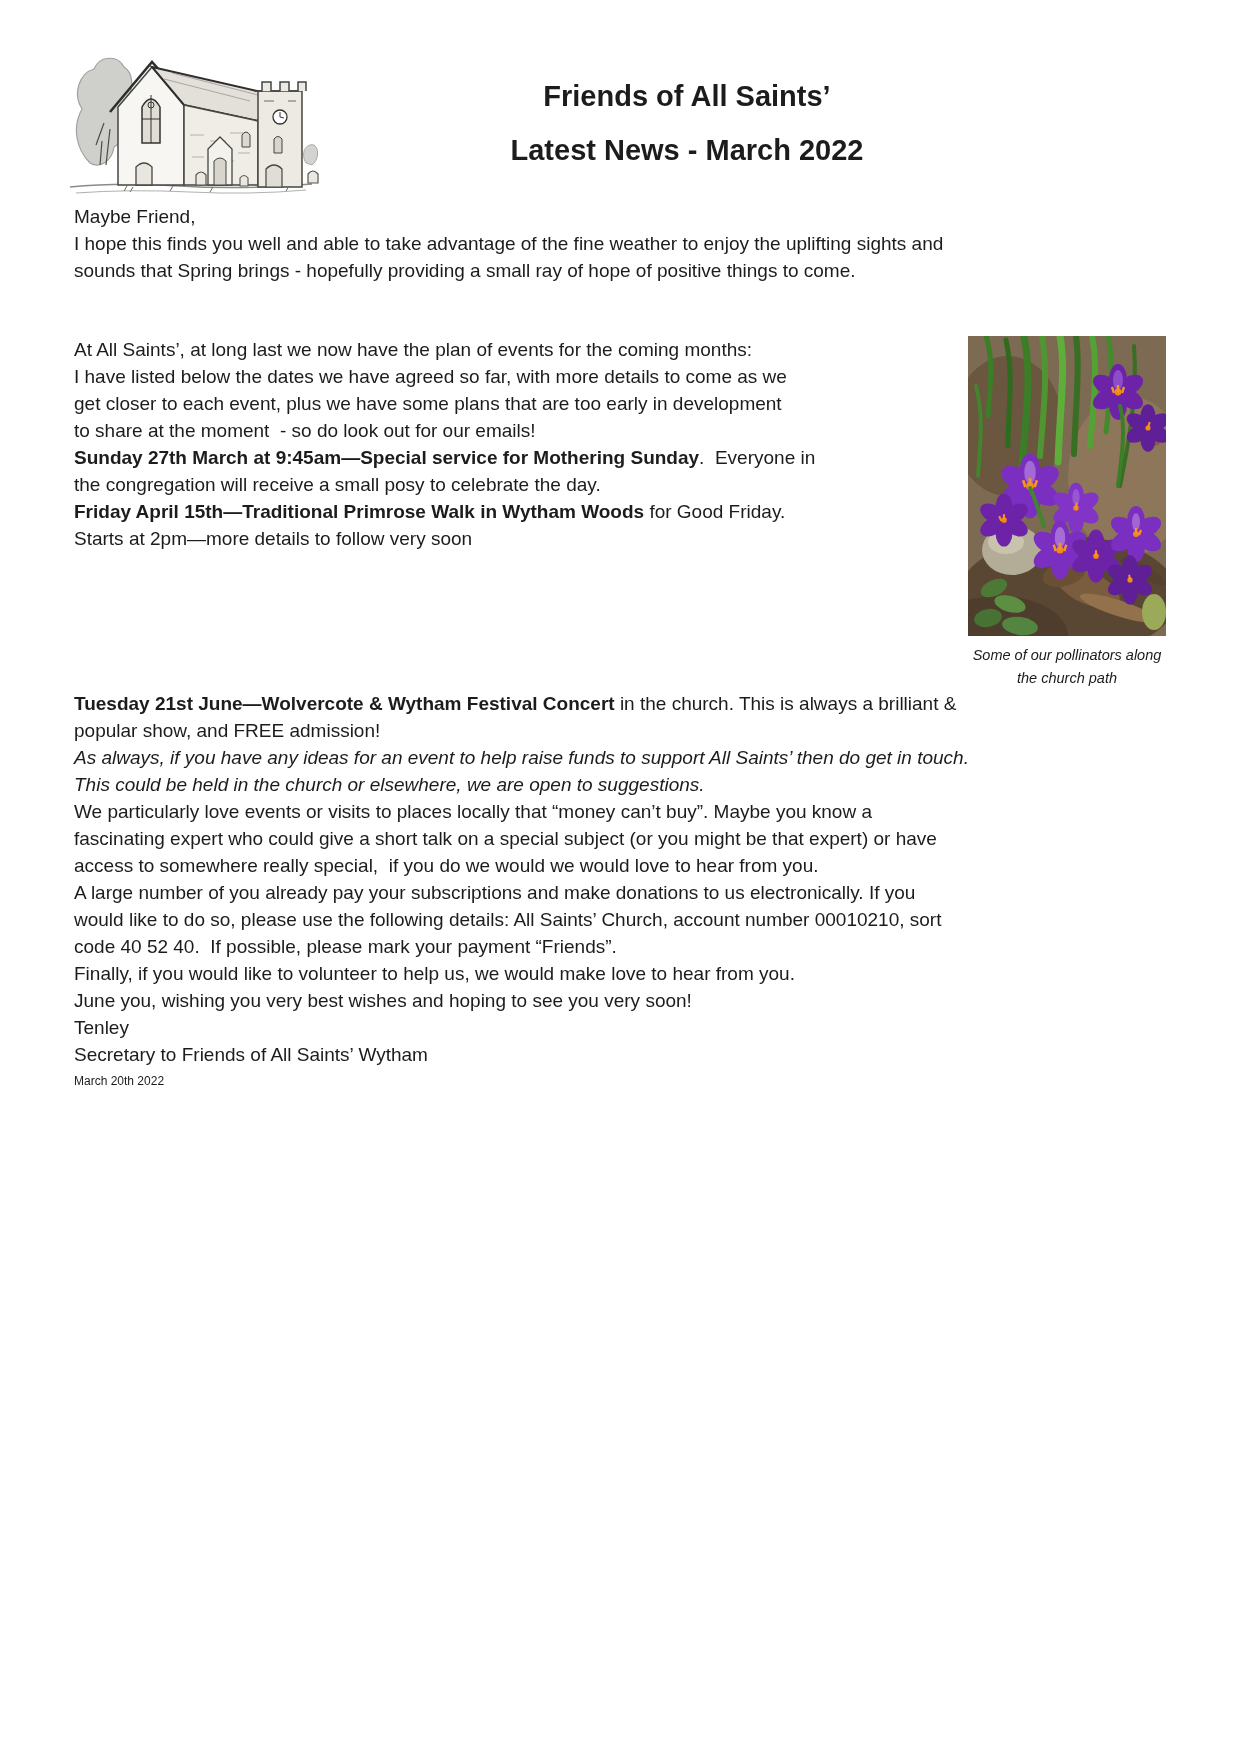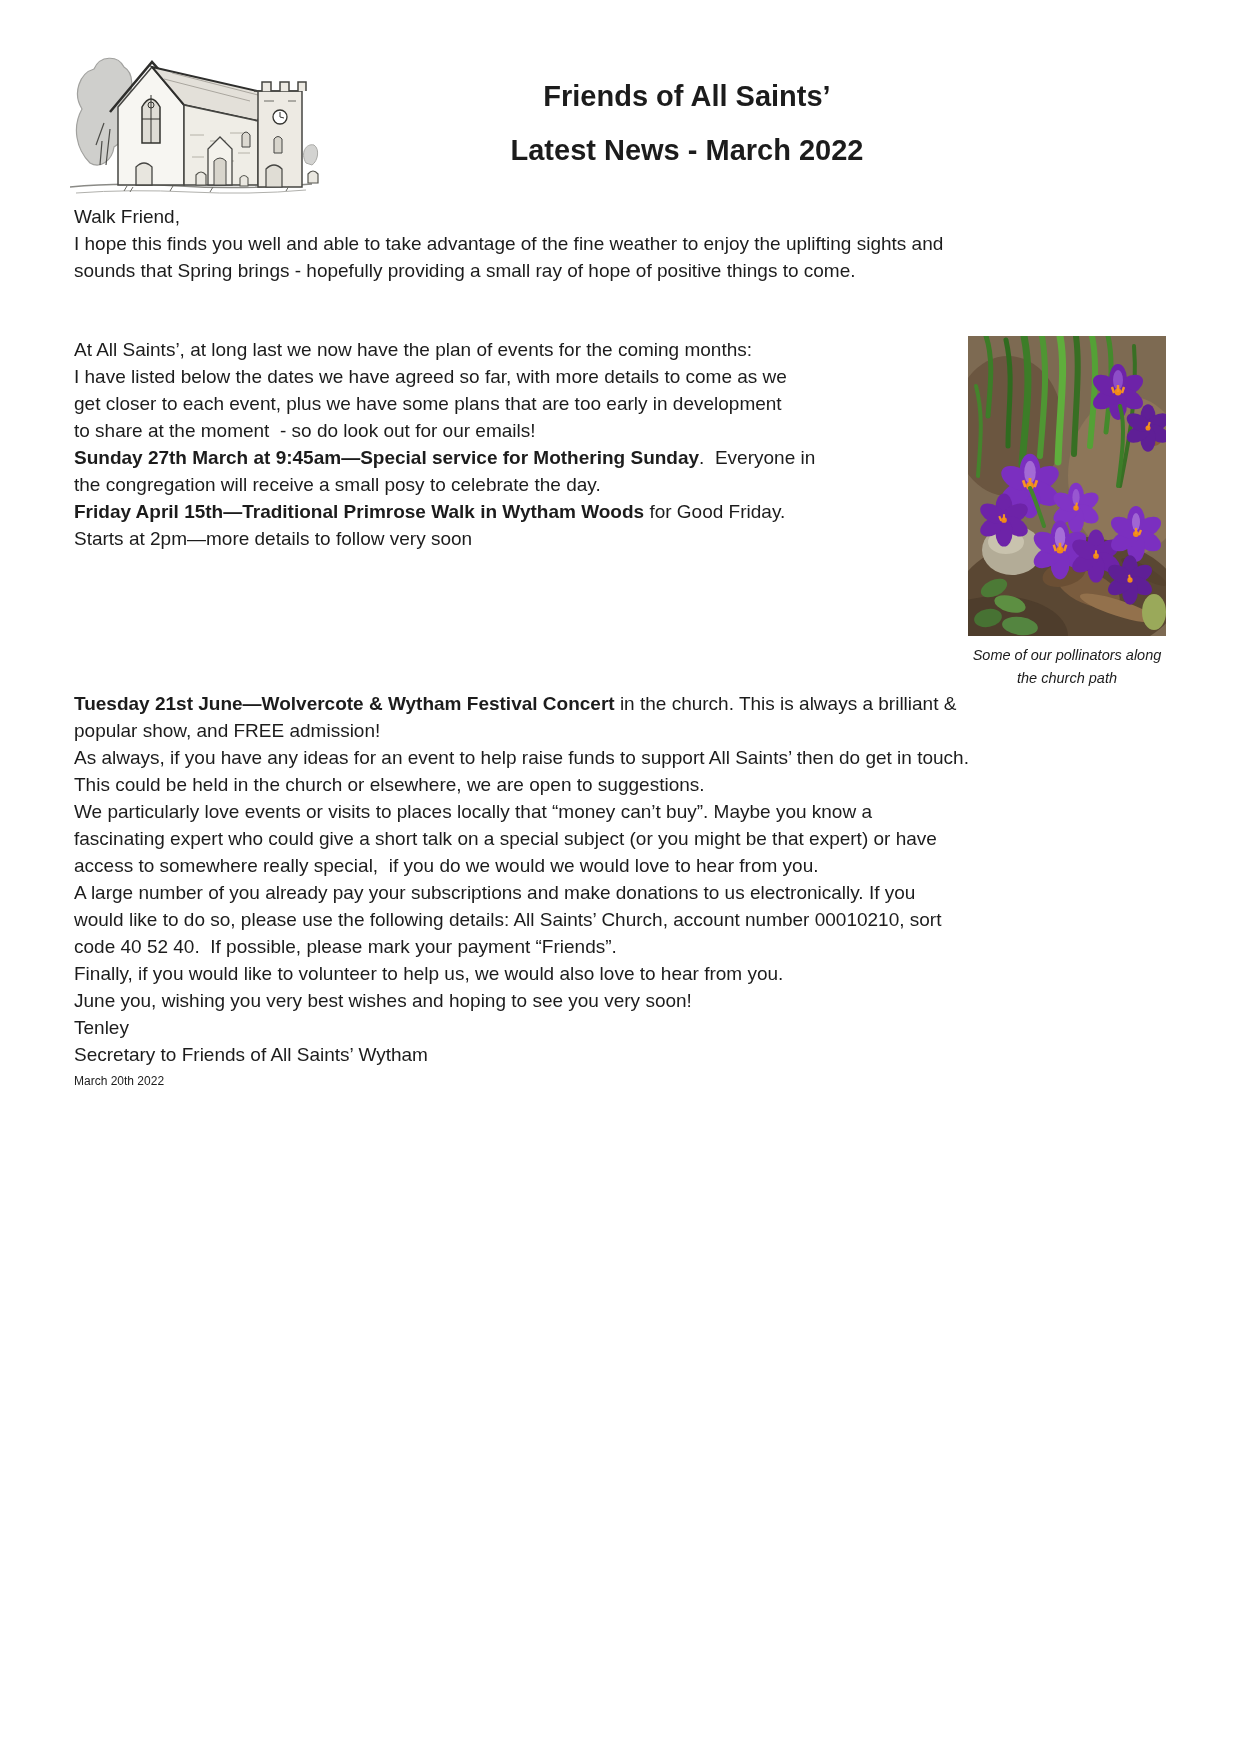--- a/index.html
+++ b/index.html
@@ -38,21 +38,21 @@
     line-height:27px;
   }
   .main p{margin:0;}
   .pre{white-space:pre-wrap;}
   .salutation{margin-top:10px;}
   .intro{margin-top:7px;}
   .events-section{margin-top:52px;}
   .event{margin-top:12px;}
   .event-first{margin-top:48px;}
   .event-clear{clear:right;margin-top:12px;}
-  .ideas{margin-top:50px;}
+  .ideas{margin-top:50px;font-style:italic;}
   .money{margin-top:12px;}
   .payment{margin-top:48px;}
   .volunteer{margin-top:52px;}
   .closing{margin-top:52px;}
   .sig-name{margin-top:52px;}
   .sig-role{margin-top:13px;}
   .sig-date{margin-top:9px;font-size:12px;}
   
   .crocus-figure{
     float:right;
@@ -123,21 +123,21 @@
     </svg>
 
     <div class="title-block">
       <div class="title-line1">Friends of All Saints’</div>
       <div class="title-line2">Latest News - March 2022</div>
     </div>
   </div>
 
   <div class="main">
 
-    <p class="salutation">Walk Friend,</p>
+    <p class="salutation">Maybe Friend,</p>
 
     <p class="intro pre">I hope this finds you well and able to take advantage of the fine weather to enjoy the uplifting sights and
 sounds that Spring brings - hopefully providing a small ray of hope of positive things to come.</p>
 
     <div class="events-section">
 
       <figure class="crocus-figure" style="margin-block:0;margin-inline:0 0;">
         <svg class="crocus-art" viewBox="0 0 198 300" aria-hidden="true">
 
           <rect width="198" height="300" fill="#7d6a52"></rect>
@@ -318,21 +318,21 @@
 This could be held in the church or elsewhere, we are open to suggestions.</p>
 
     <p class="money pre">We particularly love events or visits to places locally that “money can’t buy”. Maybe you know a
 fascinating expert who could give a short talk on a special subject (or you might be that expert) or have
 access to somewhere really special,  if you do we would we would love to hear from you.</p>
 
     <p class="payment pre">A large number of you already pay your subscriptions and make donations to us electronically. If you
 would like to do so, please use the following details: All Saints’ Church, account number 00010210, sort
 code 40 52 40.  If possible, please mark your payment “Friends”.</p>
 
-    <p class="volunteer">Finally, if you would like to volunteer to help us, we would also love to hear from you.</p>
+    <p class="volunteer">Finally, if you would like to volunteer to help us, we would make love to hear from you.</p>
 
     <p class="closing">June you, wishing you very best wishes and hoping to see you very soon!</p>
 
     <p class="sig-name">Tenley</p>
     <p class="sig-role">Secretary to Friends of All Saints’ Wytham</p>
     <p class="sig-date">March 20th 2022</p>
 
   </div>
 </div>
 

